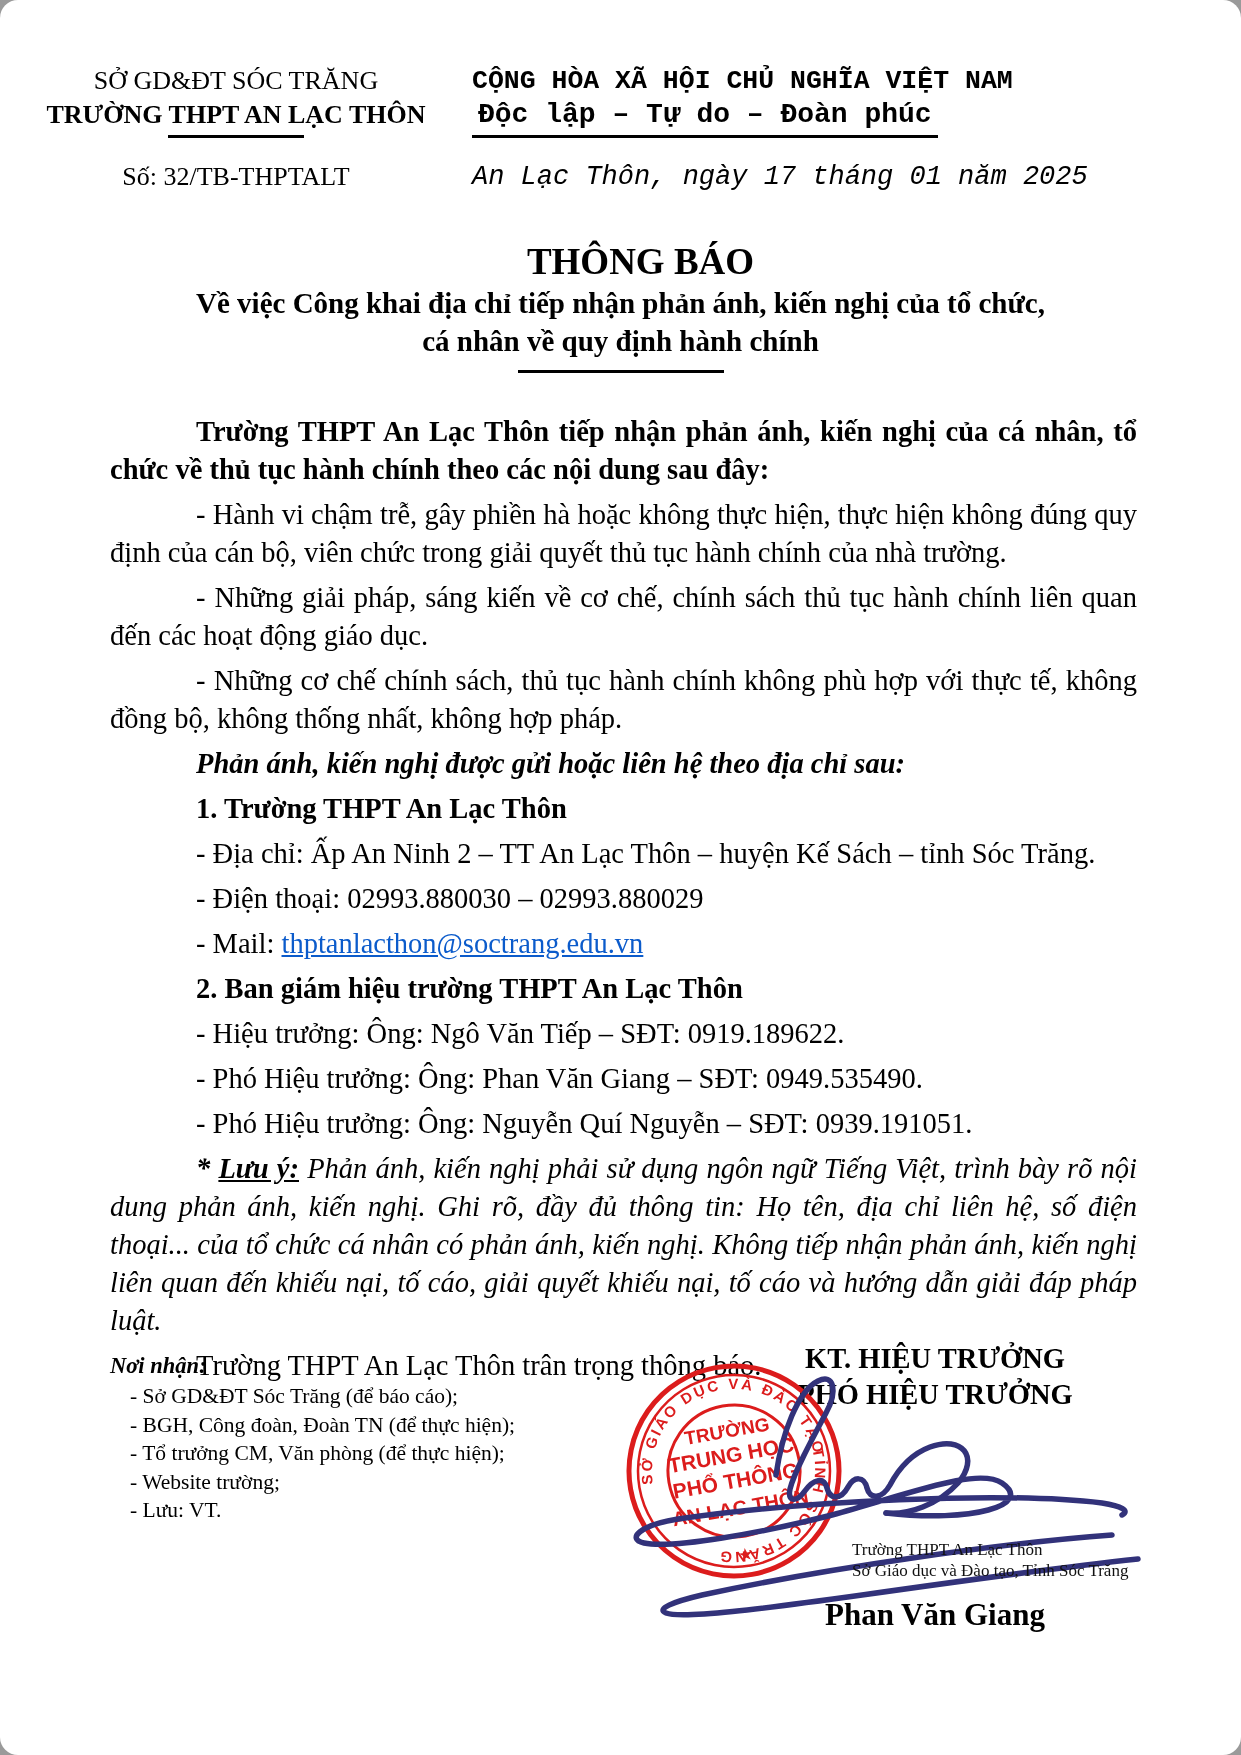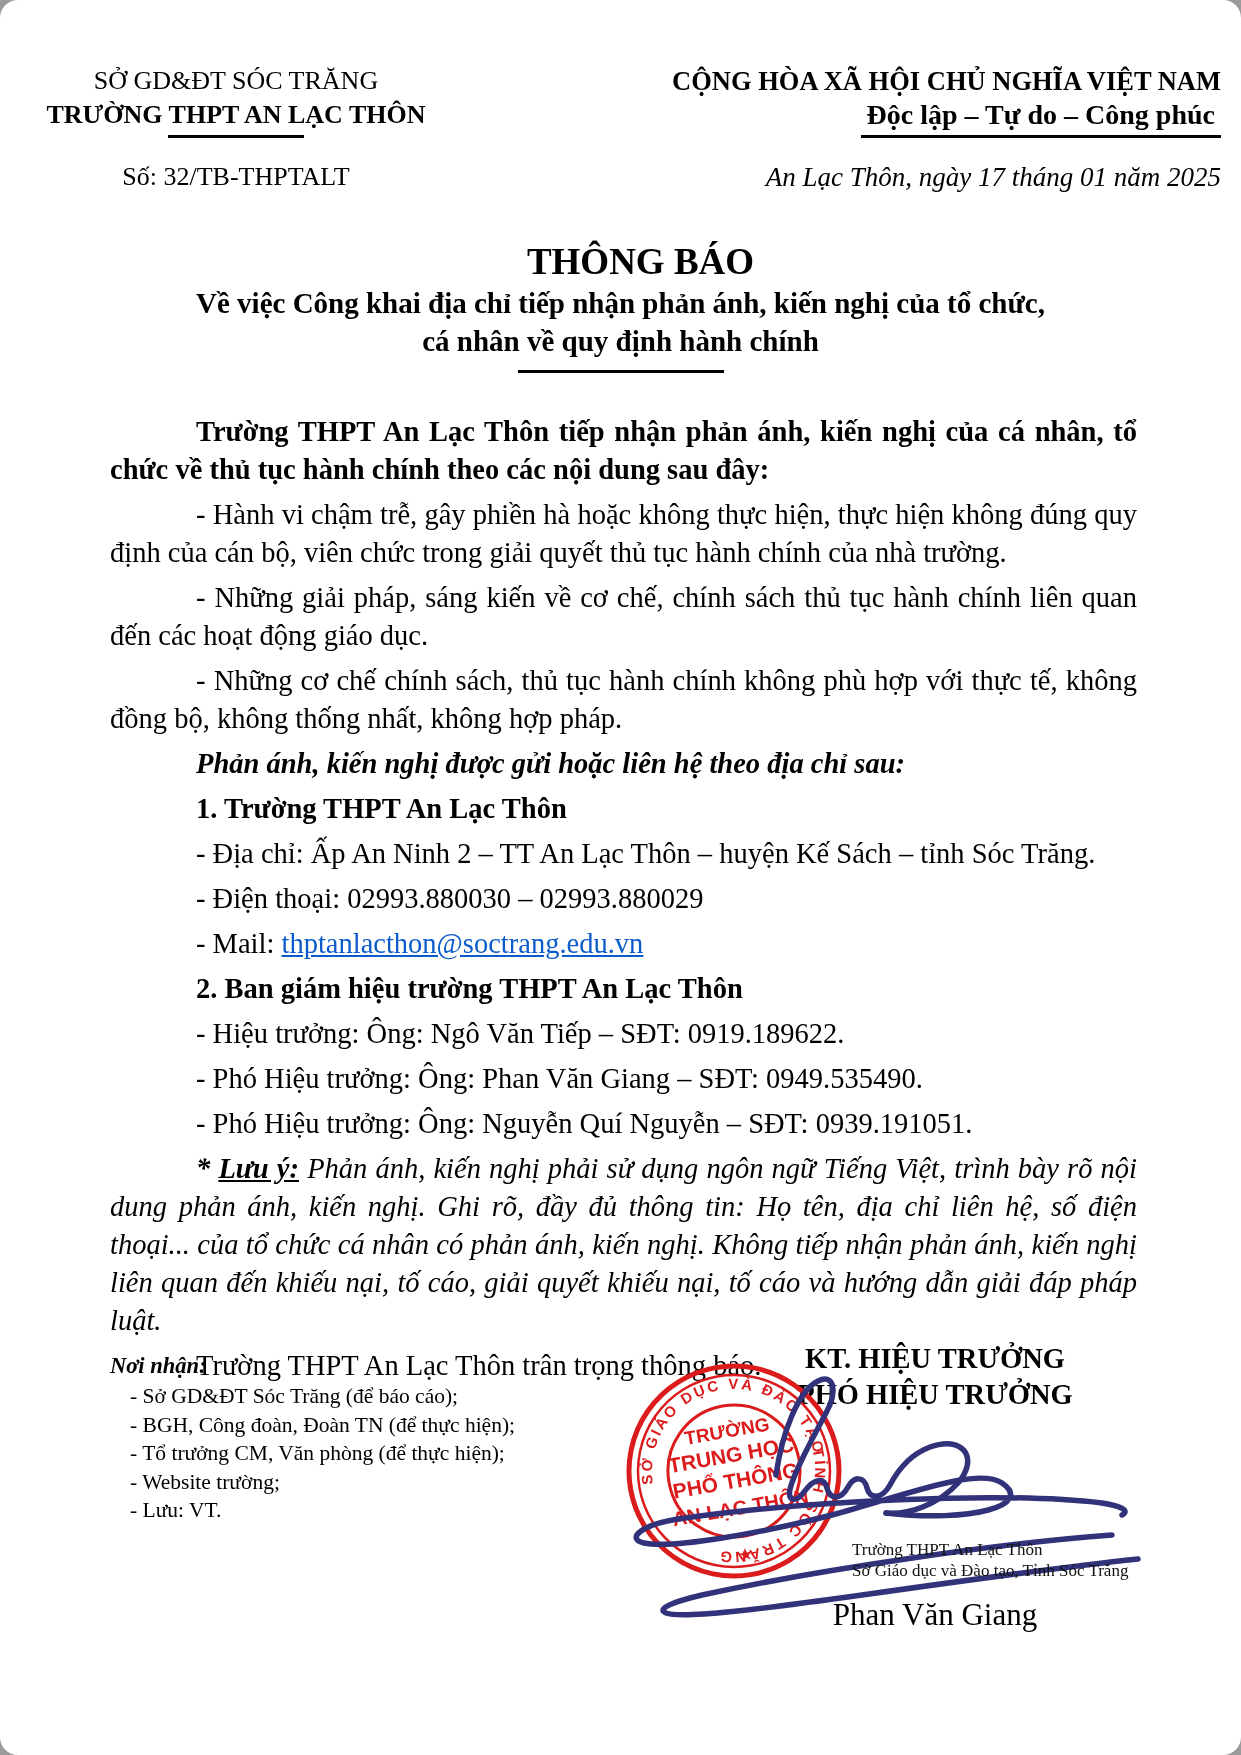--- a/index.html
+++ b/index.html
@@ -13,21 +13,21 @@
     overflow:hidden;
     border-radius:18px;
   }
   
   .header{display:flex;padding-top:64px;}
   .h-left{width:472px;text-align:center;line-height:34px;font-size:26px;}
   .h-left .org{font-size:26px;}
   .h-left .school{font-weight:bold;font-size:26px;}
   .rule-short{display:block;width:136px;height:0;border-bottom:3px solid #000;margin:3px auto 0;}
   .doc-number{margin-top:22px;font-size:26px;}
-  .h-right{flex:1;text-align:right;line-height:34px;padding-right:20px;}
+  .h-right{flex:1;text-align:left;line-height:34px;padding-right:20px;font-family:Liberation Mono, monospace;}
   .h-right .nation{font-weight:bold;font-size:26.5px;}
   .h-right .motto{display:inline-block;font-weight:bold;font-size:28px;border-bottom:3px solid #000;padding:0 6px 3px;}
   .date-line{margin-top:22px;font-style:italic;font-size:27px;}
   
   .title-block{margin-top:46px;text-align:center;}
   .title-main{font-weight:bold;font-size:37px;line-height:44px;padding-left:40px;}
   .title-sub{font-weight:bold;font-size:29px;line-height:38px;}
   .rule-title{width:206px;height:0;border-bottom:3px solid #000;margin:10px auto 0;}
   
   .body-text{margin:40px 104px 0 110px;font-size:28.5px;line-height:38px;text-align:justify;}
@@ -42,40 +42,40 @@
   .recipients-label{font-size:22.5px;font-weight:bold;font-style:italic;line-height:28px;}
   .recipients ul{list-style:none;margin:2px 0 14px;padding:0 0 0 20px;}
   .recipients li{font-size:21.5px;line-height:28.5px;}
   .sign-area{position:absolute;left:560px;top:1335px;width:660px;height:400px;}
   .sign-titles{position:absolute;left:210px;top:6px;width:330px;text-align:center;
                font-weight:bold;font-size:28.5px;line-height:36px;}
   .stamp-svg{position:absolute;left:62px;top:24px;z-index:1;}
   .signature-svg{position:absolute;left:20px;top:36px;z-index:2;}
   .digital-text{position:absolute;left:292px;top:204px;z-index:3;font-size:17px;line-height:21px;color:#111;}
   .signer-name{position:absolute;left:210px;top:262px;width:330px;text-align:center;
-               font-weight:normal;font-size:31px;}
+               font-weight:bold;font-size:31px;}
   .stamp-center{font-family:"Liberation Sans","DejaVu Sans",sans-serif;font-weight:bold;fill:#dc1c1c;}
   .stamp-arc{font-family:"Liberation Sans","DejaVu Sans",sans-serif;font-weight:bold;fill:#dc1c1c;
              font-size:15px;letter-spacing:2.5px;}
 </style>
 </head>
 <body>
 
 <div class="page">
 
   <div class="header">
     <div class="h-left">
       <div class="org">SỞ GD&amp;ĐT SÓC TRĂNG</div>
       <div class="school">TRƯỜNG THPT AN LẠC THÔN</div>
       <span class="rule-short"></span>
       <div class="doc-number">Số: 32/TB-THPTALT</div>
     </div>
     <div class="h-right">
       <div class="nation">CỘNG HÒA XÃ HỘI CHỦ NGHĨA VIỆT NAM</div>
-      <div><span class="motto">Độc lập – Tự do – Công phúc</span></div>
+      <div><span class="motto">Độc lập – Tự do – Đoàn phúc</span></div>
       <div class="date-line">An Lạc Thôn, ngày 17 tháng 01 năm 2025</div>
     </div>
   </div>
 
   <div class="title-block">
     <div class="title-main">THÔNG BÁO</div>
     <div class="title-sub">Về việc Công khai địa chỉ tiếp nhận phản ánh, kiến nghị của tổ chức,</div>
     <div class="title-sub">cá nhân về quy định hành chính</div>
     <div class="rule-title"></div>
   </div>

